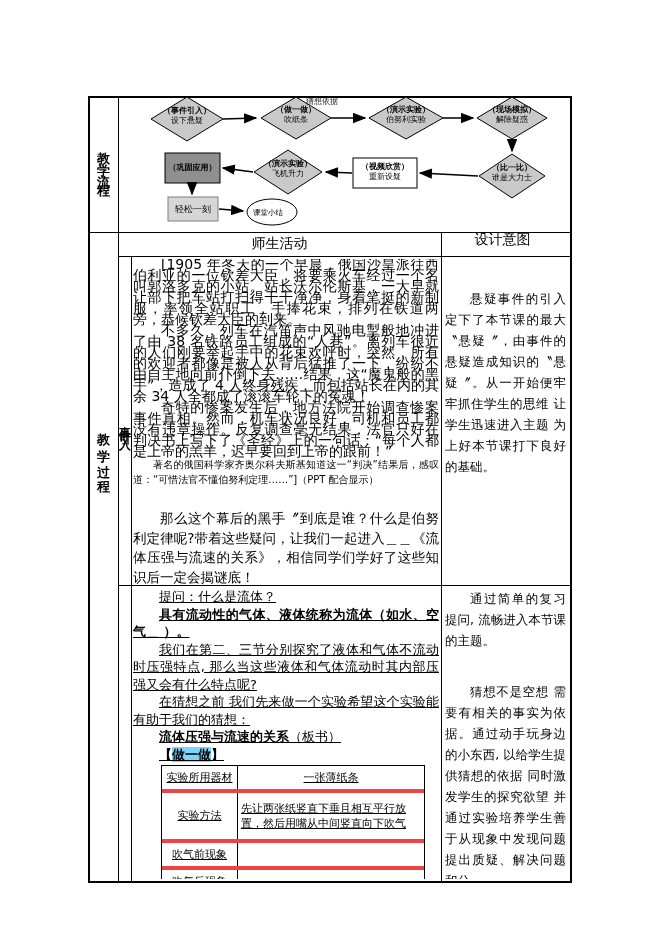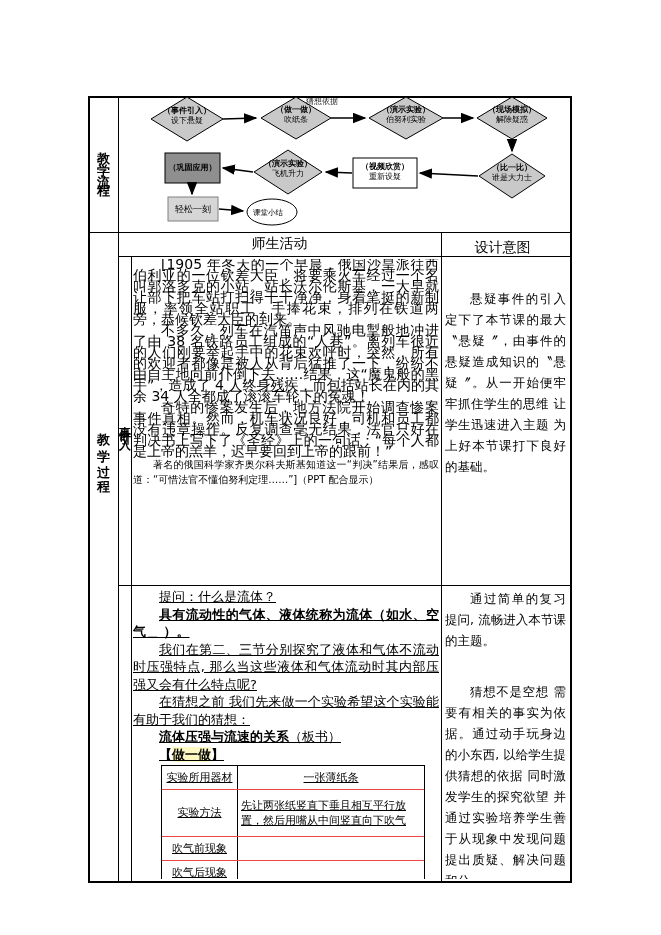--- a/index.html
+++ b/index.html
@@ -20,24 +20,24 @@
   .transition{font-size:13.5px;line-height:19.5px;text-align:justify;text-indent:2em;}
   
   .intent{font-size:12.5px;line-height:21px;text-align:justify;}
   .intent .blk{text-indent:2em;margin:0;}
   
   .main4{font-size:13px;line-height:17.5px;}
   .main4 p{margin:0;text-indent:2em;text-align:justify;}
   .main4 p.bold{font-weight:bold;}
   .board-title{font-weight:bold;}
   .do-head{font-weight:bold;text-indent:1.5em;}
-  .hl{background:#fef9c3;}
+  .hl{background:#7dd3fc;}
   
   .exp{position:absolute;left:13px;border:1px solid #000;width:264px;box-sizing:border-box;font-size:11px;}
-  .exp .row{display:flex;border-top:1px solid #ef4444;}
+  .exp .row{display:flex;border-top:4px solid #ef4444;}
   .exp .row:first-child{border-top:none;}
   .exp .lab{width:76px;border-right:1px solid #000;display:flex;align-items:center;justify-content:center;text-align:center;box-sizing:border-box;}
   .exp .val{flex:1;display:flex;align-items:center;justify-content:center;text-align:center;box-sizing:border-box;}
   .exp .val.left{justify-content:flex-start;text-align:left;padding:1px 3px;line-height:15px;}
   
   #flow{position:absolute;left:118px;top:96px;width:452px;height:136px;}
   .node-label{position:absolute;text-align:center;font-size:8px;line-height:10px;}
   .node-label .t{font-weight:bold;display:block;}
   .node-label .s{display:block;}
   .arrow-label{position:absolute;font-size:8px;line-height:9px;color:#222;}
@@ -62,21 +62,21 @@
   <div class="abs rail" style="left:88px;top:385px;width:30px;height:140px;">
     <span class="vtext" style="font-size:13px;letter-spacing:16px;">教学过程</span>
   </div>
   <div class="abs rail" style="left:117px;top:382px;width:15px;height:84px;">
     <span class="vtext" style="font-size:12px;letter-spacing:4px;">事件引入</span>
   </div>
 
   <div class="abs hdr" style="left:118px;top:232px;width:323px;height:24px;">
     <span>师生活动</span>
   </div>
-  <div class="abs hdr" style="left:441px;top:236px;width:123px;height:24px;">
+  <div class="abs hdr" style="left:441px;top:228px;width:123px;height:24px;">
     <span>设计意图</span>
   </div>
 
   <div id="flow">
     <svg width="452" height="136" viewBox="0 0 452 136">
       <defs>
         <marker id="ah" markerWidth="9" markerHeight="8" refX="8" refY="3.5" orient="auto">
           <path d="M0,0 L9,3.5 L0,7 z" fill="#000"></path>
         </marker>
       </defs>
@@ -144,20 +144,21 @@
     </div>
     <div class="arrow-label" style="left:188px;top:1px;width:44px;">猜想依据</div>
   </div>
 
   <div class="abs story" style="left:133px;top:259px;width:306px;height:248px;overflow:hidden;">
     <p>[1905 年冬天的一个早晨，俄国沙皇派往西伯利亚的一位钦差大臣，将要乘火车经过一个名叫郭洛多克的小站。站长沃尔伦斯基，一大早就让部下把车站打扫得干干净净，身着笔挺的新制服，率领全站职工，手捧花束，排列在铁道两旁，恭候钦差大臣的到来。</p>
     <p>不多久，列车在汽笛声中风驰电掣般地冲进了由 38 名铁路员工组成的“人巷”。离列车很近的人们刚要举起手中的花束欢呼时，突然，所有的欢迎者都像是被人从背后猛推了一下，纷纷不由自主地向前仆倒下去……结果，这“魔鬼般的黑手”，造成了 4 人终身残疾，而包括站长在内的其余 34 人全都成了滚滚车轮下的冤魂！</p>
     <p>奇特的惨案发生后，地方法院开始调查惨案事件真相。然而，机车状况良好，司机和员工都没有违章操作。反复调查毫无结果，法官只好在判决书上写下了《圣经》上的一句话：“每个人都是上帝的羔羊，迟早要回到上帝的跟前！”</p>
     <p class="small">著名的俄国科学家齐奥尔科夫斯基知道这一“判决”结果后，感叹道：“可惜法官不懂伯努利定理……”]（PPT 配合显示）</p>
   </div>
+  <div class="abs transition" style="left:133px;top:509px;width:306px;height:75px;overflow:hidden;">那么这个幕后的黑手〞到底是谁？什么是伯努利定律呢?带着这些疑问，让我们一起进入＿＿《流体压强与流速的关系》，相信同学们学好了这些知识后一定会揭谜底！</div>
 
   <div class="abs intent" style="left:445px;top:288px;width:121px;height:294px;overflow:hidden;">
     <p class="blk">悬疑事件的引入 定下了本节课的最大〝悬疑〞，由事件的悬疑造成知识的〝悬疑〞。从一开始便牢牢抓住学生的思维 让学生迅速进入主题 为上好本节课打下良好的基础。</p>
   </div>
 
   <div class="abs main4" style="left:133px;top:588px;width:306px;height:291px;overflow:hidden;text-decoration:underline;">
     <p>提问：什么是流体？</p>
     <p class="bold">具有流动性的气体、液体统称为流体（如水、空气＿ ）。</p>
     <p>我们在第二、三节分别探究了液体和气体不流动时压强特点, 那么当这些液体和气体流动时其内部压强又会有什么特点呢?</p>
     <p>在猜想之前 我们先来做一个实验希望这个实验能有助于我们的猜想：</p>

